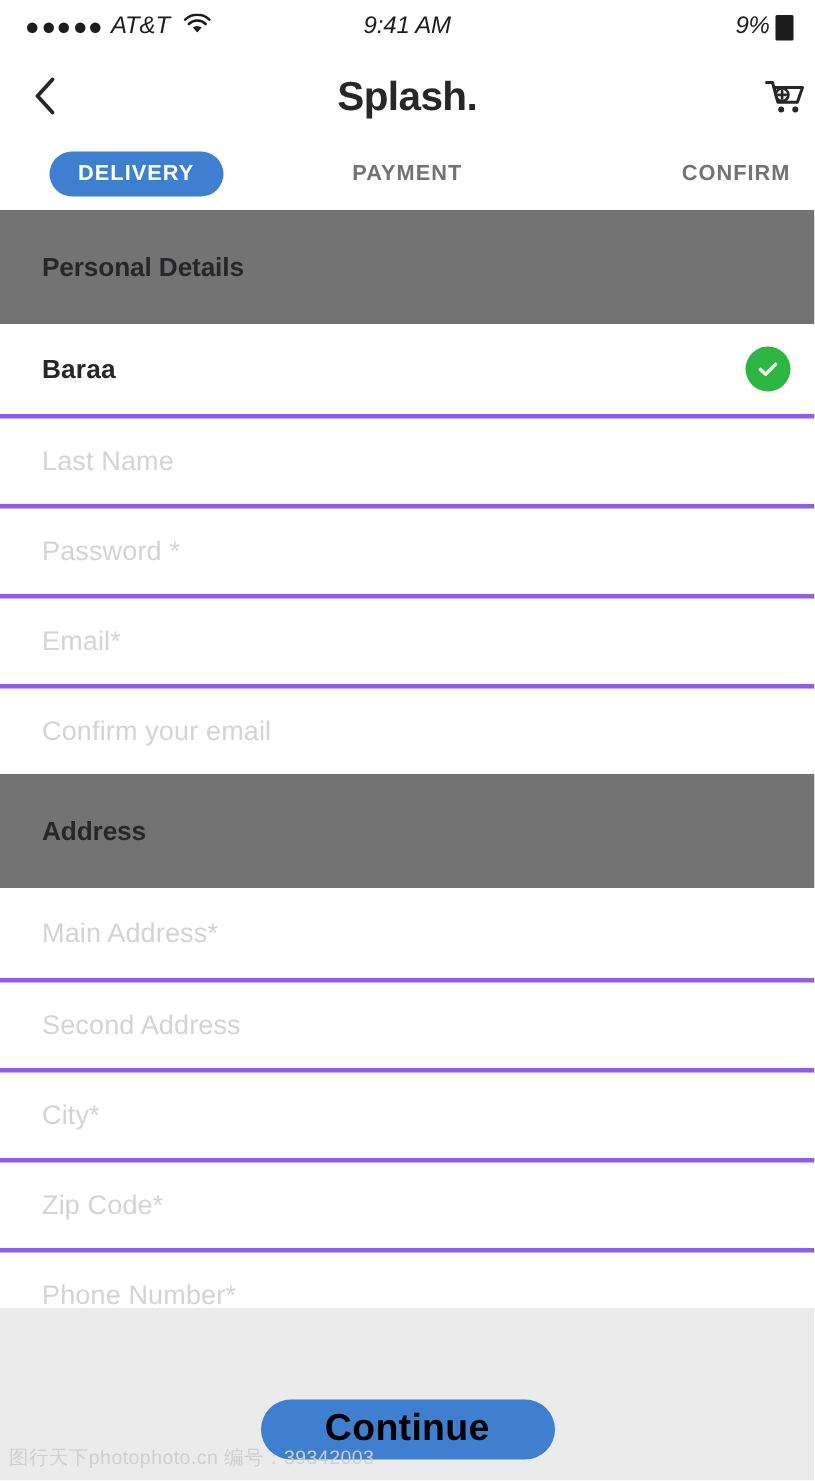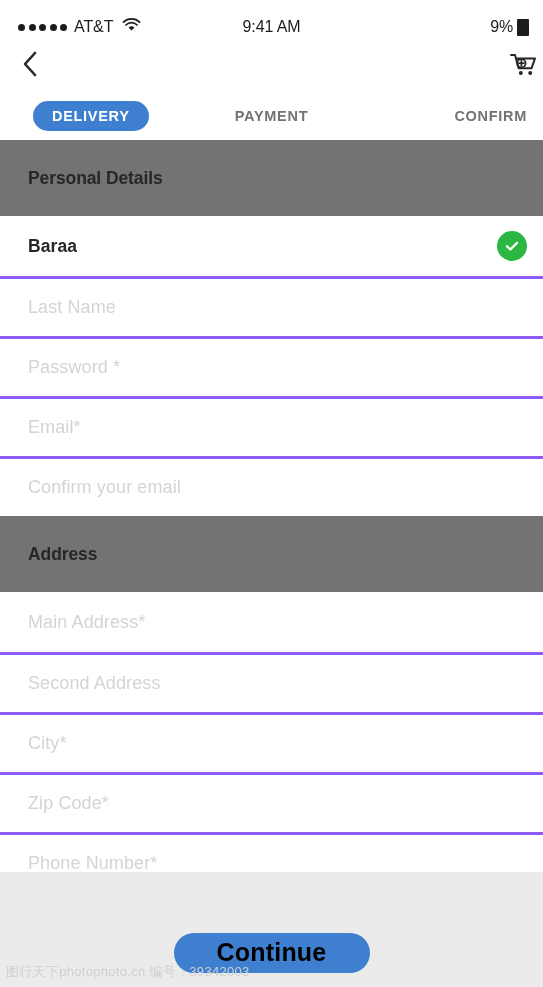--- a/index.html
+++ b/index.html
@@ -13,24 +13,25 @@
     font-family: "Liberation Sans", sans-serif;
     -webkit-font-smoothing: antialiased;
     overflow: hidden;
     position: relative;
   }
 
   
   .statusbar {
     height: 36px;
     display: flex;
-    align-items: flex-end;
+    align-items: center;
     padding: 0 14px 0 18px;
     box-sizing: border-box;
     position: relative;
+    font-style: italic;
   }
   .sb-left {
     display: flex;
     align-items: center;
     gap: 7px;
   }
   .dots {
     display: flex;
     gap: 3.5px;
     align-items: center;
@@ -273,20 +274,21 @@
     <span class="battery"></span>
   </div>
 </div>
 
 <div class="navbar">
   <div class="back-btn">
     <svg width="16" height="26" viewBox="0 0 16 26">
       <path d="M13 2 L3 13 L13 24" stroke="#27272a" stroke-width="2.6" fill="none" stroke-linecap="round" stroke-linejoin="round"></path>
     </svg>
   </div>
+  <div class="nav-title">Splash.</div>
   <div class="cart-btn">
     <svg width="30" height="26" viewBox="0 0 30 26">
       <path d="M2 4 H6 L9.6 17.2 H22.6 L26 7.4 H7.2" stroke="#27272a" stroke-width="2" fill="none" stroke-linecap="round" stroke-linejoin="round"></path>
       <circle cx="11.8" cy="22" r="2" fill="#27272a"></circle>
       <circle cx="21.2" cy="22" r="2" fill="#27272a"></circle>
       <circle cx="12.4" cy="12.2" r="4.2" stroke="#27272a" stroke-width="1.8" fill="none"></circle>
       <path d="M12.4 9.8 V14.6 M10 12.2 H14.8" stroke="#27272a" stroke-width="1.8" stroke-linecap="round"></path>
     </svg>
   </div>
 </div>

